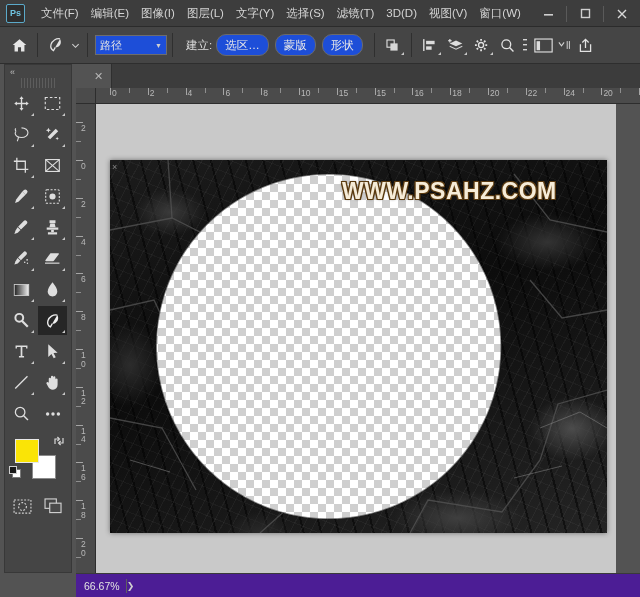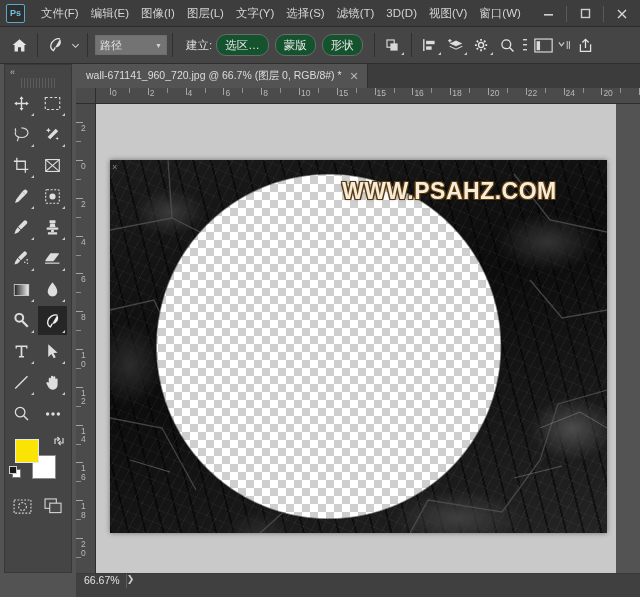--- a/index.html
+++ b/index.html
@@ -39,27 +39,27 @@
     position: absolute; top: 27px; left: 0; width: 640px; height: 37px;
     background: #454545; display: flex; align-items: center;
     border-bottom: 1px solid #2e2e2e;
   }
   .opt-icon {
     width: 26px; height: 26px; display: flex; align-items: center; justify-content: center;
     color: #e0e0e0; position: relative;
   }
   .opt-sep { width: 1px; height: 24px; background: #2f2f2f; margin: 0 5px; }
   .opt-select {
-    height: 20px; min-width: 70px; background: #737373; border: 1px solid #6d6d6d;
+    height: 20px; min-width: 70px; background: #1d4ed8; border: 1px solid #6d6d6d;
     color: #e4e4e4; font-size: 11px; display: flex; align-items: center;
     padding: 0 4px; justify-content: space-between;
   }
   .opt-label { color: #dcdcdc; font-size: 11.5px; margin: 0 4px 0 8px; }
   .opt-btn {
-    height: 22px; background: #14532d; border: 1px solid #6a6a6a; border-radius: 10px;
+    height: 22px; background: #1d4ed8; border: 1px solid #6a6a6a; border-radius: 10px;
     color: #e8e8e8; font-size: 11.5px; padding: 0 8px;
     display: flex; align-items: center; margin-right: 6px;
   }
   .caret { font-size: 7px; color: #d0d0d0; margin-left: 3px; }
 
   
   .tabstrip {
     position: absolute; top: 64px; left: 76px; width: 564px; height: 24px;
     background: #3c3c3c; display: flex; align-items: flex-end;
   }
@@ -181,21 +181,21 @@
       -1.2px -1.2px 0 #5a3a10, 1.2px -1.2px 0 #5a3a10,
       -1.2px 1.2px 0 #5a3a10, 1.2px 1.2px 0 #5a3a10,
       0 0 3px rgba(0,0,0,.7);
     white-space: nowrap;
   }
   .anchor-x { position: absolute; left: 2px; top: 2px; color: #888; font-size: 9px; }
 
   
   .statusbar {
     position: absolute; left: 76px; top: 573px; width: 564px; height: 24px;
-    background: #404040; display: flex; align-items: flex-start;
+    background: #4c1d95; display: flex; align-items: center;
     border-top: 1px solid #3a3a3a; color: #d2d2d2; font-size: 10.5px;
   }
   .st-zoom { padding: 0 6px 0 8px; color: #e2e2e2; }
   .st-sep { width: 1px; height: 14px; background: #5f5f5f; }
   .st-dims { padding: 0 6px; color: #cdcdcd; }
   .st-arrow { color: #cfcfcf; font-size: 9px; }
   .leftfill { position: absolute; left: 0; top: 573px; width: 76px; height: 24px; background:#535353; }
   svg { display: block; }
 </style>
 </head>
@@ -330,21 +330,20 @@
     <div class="opt-icon">
       <svg width="17" height="17" viewBox="0 0 20 20">
         <path d="M4 8.5 L4 17 L16 17 L16 8.5" fill="none" stroke="#e2e2e2" stroke-width="1.5"></path>
         <path d="M10 13 L10 3 M6.3 6.5 L10 2.8 L13.7 6.5" fill="none" stroke="#e2e2e2" stroke-width="1.5"></path>
       </svg>
     </div>
   </div>
 
   <div class="tabstrip">
     <div class="doctab">
-      <span>wall-671141_960_720.jpg @ 66.7% (图层 0, RGB/8#) *</span>
       <span class="tabclose">✕</span>
     </div>
   </div>
 
   <div class="toolpanel">
     <div class="tp-head">
       <span style="font-size:9px;color:#bdbdbd;">«</span>
     </div>
     <div class="tp-grip"></div>
 

